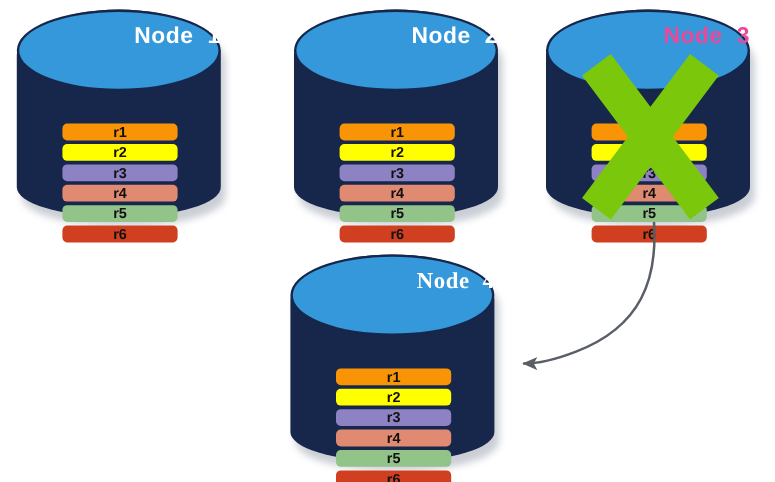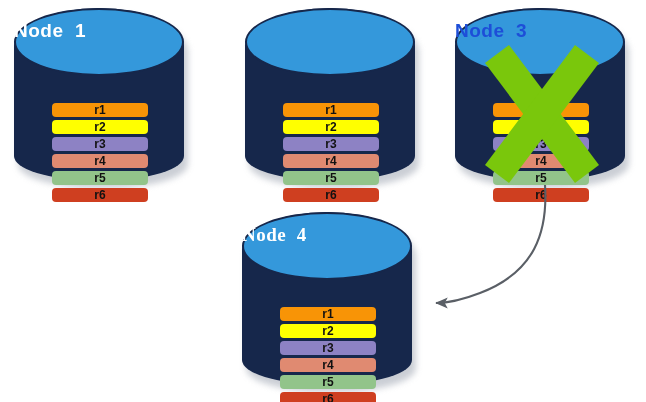--- a/index.html
+++ b/index.html
@@ -40,21 +40,21 @@
     position:absolute;left:0;top:0;
     width:170px;height:68px;
     background:#3498db;
     border-radius:50%;
     border:2px solid #16274b;
     box-sizing:border-box;
   }
   .node-label{
     position:absolute;left:0;top:12px;
     width:170px;
-    text-align:left;
+    text-align:right;
     color:#ffffff;
     font-size:19px;
     font-weight:bold;
     letter-spacing:.5px;
     z-index:4;
     white-space:pre;
   }
   .rows{
     position:absolute;left:38px;top:55px;
     width:96px;
@@ -106,35 +106,36 @@
       <div class="row" style="background: rgb(224, 138, 113);">r4</div>
       <div class="row" style="background: rgb(146, 196, 138);">r5</div>
       <div class="row" style="background: rgb(207, 63, 32);">r6</div>
     </div>
   </div>
 
   <div class="node n2">
     <div class="cyl-shadow" style="background: rgb(185, 190, 199);"></div>
     <div class="cyl-body" style="background: rgb(22, 39, 75);"></div>
     <div class="cyl-top" style="background: rgb(52, 152, 219); border-color: rgb(22, 39, 75);"></div>
+    <div class="node-label" style="color: rgb(255, 255, 255);">Node  2</div>
     <div class="rows">
       <div class="row" style="background: rgb(248, 148, 6);">r1</div>
       <div class="row" style="background: rgb(255, 255, 0);">r2</div>
       <div class="row" style="background: rgb(141, 130, 196);">r3</div>
       <div class="row" style="background: rgb(224, 138, 113);">r4</div>
       <div class="row" style="background: rgb(146, 196, 138);">r5</div>
       <div class="row" style="background: rgb(207, 63, 32);">r6</div>
     </div>
   </div>
 
   <div class="node n3">
     <div class="cyl-shadow" style="background: rgb(185, 190, 199);"></div>
     <div class="cyl-body" style="background: rgb(22, 39, 75);"></div>
     <div class="cyl-top" style="background: rgb(52, 152, 219); border-color: rgb(22, 39, 75);"></div>
-    <div class="node-label" style="color: #1d4ed8;">Node  3</div>
+    <div class="node-label" style="color: #ec4899;">Node  3</div>
     <div class="rows">
       <div class="row" style="background: rgb(248, 148, 6);">r1</div>
       <div class="row" style="background: rgb(255, 255, 0);">r2</div>
       <div class="row" style="background: rgb(141, 130, 196);">r3</div>
       <div class="row" style="background: rgb(224, 138, 113);">r4</div>
       <div class="row" style="background: rgb(146, 196, 138);">r5</div>
       <div class="row" style="background: rgb(207, 63, 32);">r6</div>
     </div>
     <svg class="fail-x" viewBox="0 0 170 180">
       <g id="fail-x-strokes" stroke-width="30" stroke-linecap="butt" fill="none" stroke="#7ac70c">

